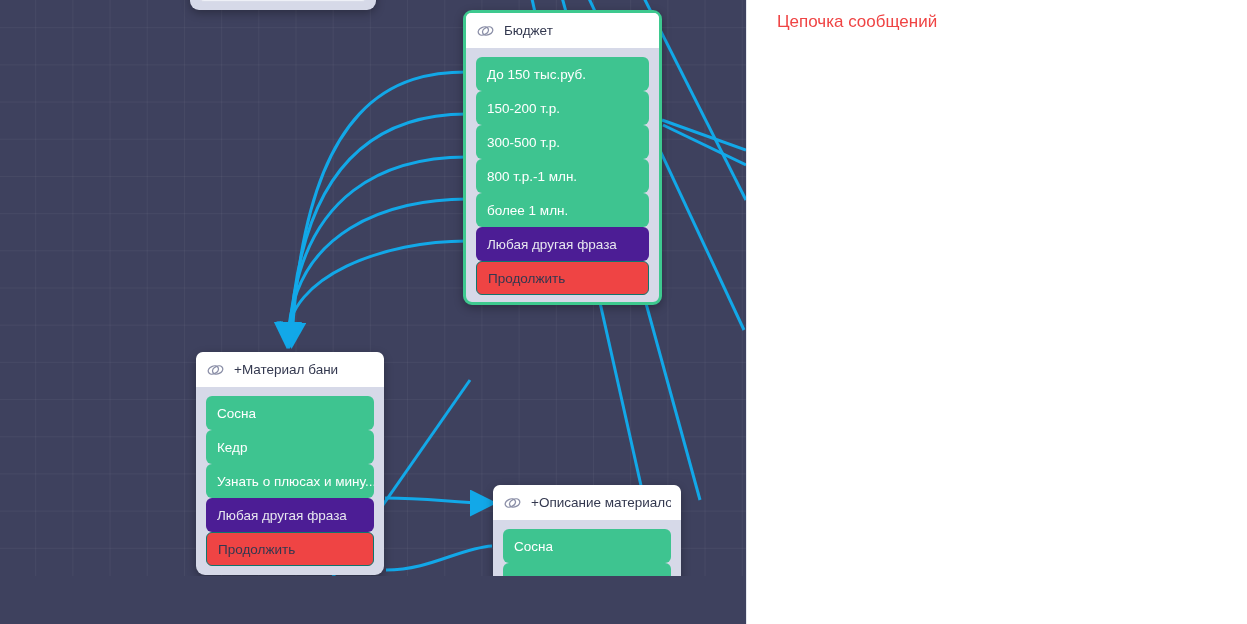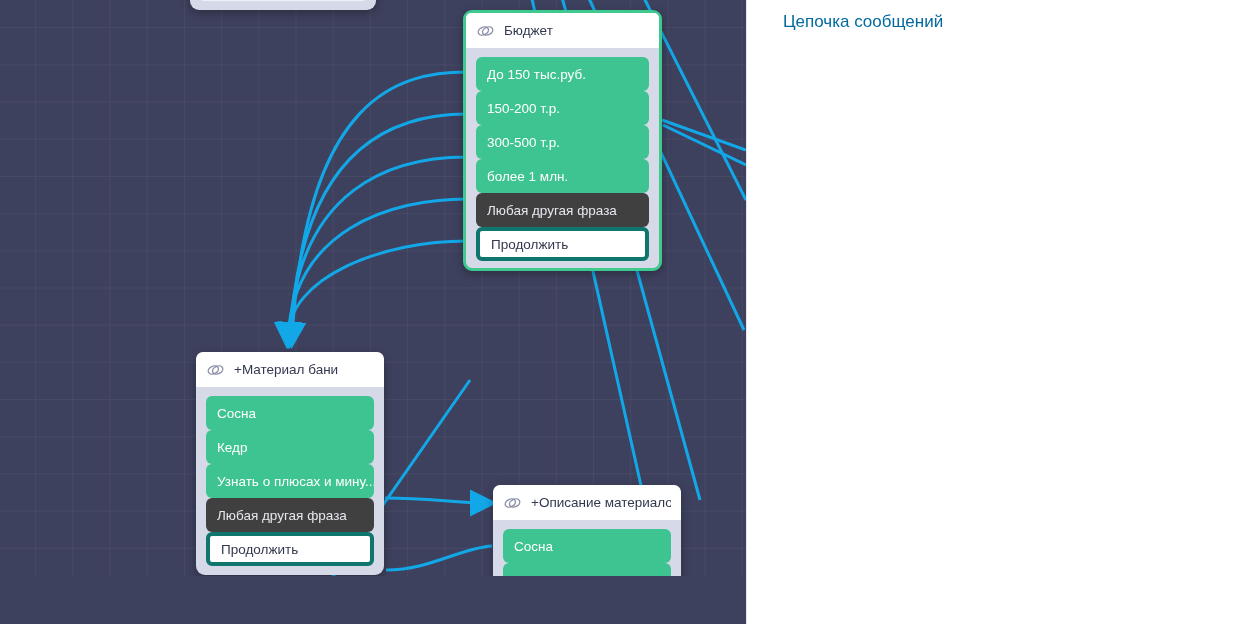--- a/index.html
+++ b/index.html
@@ -53,22 +53,22 @@
   .node-body { padding: 9px 10px 0 10px; display: flex; flex-direction: column; }
   .opt {
     height: 34px; border-radius: 6px;
     display: flex; align-items: center;
     padding: 0 11px;
     font-size: 13.5px;
     white-space: nowrap; overflow: hidden; text-overflow: ellipsis;
     position: relative;
   }
   .opt.green  { background: #3ec490; color: #ffffff; }
-  .opt.purple { background: #404040; color: #e6e6ef; }
-  .opt.plain  { background: #ffffff; color: #33384f; border: 4px solid #0f766e; }
+  .opt.purple { background: #4c1d95; color: #e6e6ef; }
+  .opt.plain  { background: #ef4444; color: #33384f; border: 1px solid #0f766e; }
 
   
   #node-partial {
     position: absolute; left: 190px; top: -46px;
     width: 186px; height: 56px;
     background: #d6d9e8; border-radius: 9px;
     box-shadow: 0 3px 10px rgba(0,0,0,0.30);
   }
   #node-partial .inner {
     position: absolute; left: 9px; right: 9px; bottom: 8px; height: 18px;
@@ -76,22 +76,22 @@
   }
 
   
   #panel {
     position: absolute; left: 746px; top: 0;
     width: 501px; height: 624px;
     background: #ffffff;
     border-left: 1px solid #e3e6ee;
   }
   #panel-title {
-    position: absolute; left: 36px; top: 12px;
-    font-size: 17px; color: #0369a1;
+    position: absolute; left: 30px; top: 12px;
+    font-size: 17px; color: #ef4444;
   }
 </style>
 </head>
 <body>
 
 <div id="app">
 
   <div id="canvas">
 
     <svg id="edges" viewBox="0 0 746 624" xmlns="http://www.w3.org/2000/svg">
@@ -144,20 +144,24 @@
         </div>
         <div class="opt green">
 
           <span>150-200 т.р.</span>
         </div>
         <div class="opt green">
 
           <span>300-500 т.р.</span>
         </div>
         <div class="opt green">
+
+          <span>800 т.р.-1 млн.</span>
+        </div>
+        <div class="opt green">
           <span>более 1 млн.</span>
 
         </div>
         <div class="opt purple">
           <span>Любая другая фраза</span>
 
         </div>
         <div class="opt plain">
           <span>Продолжить</span>
 

